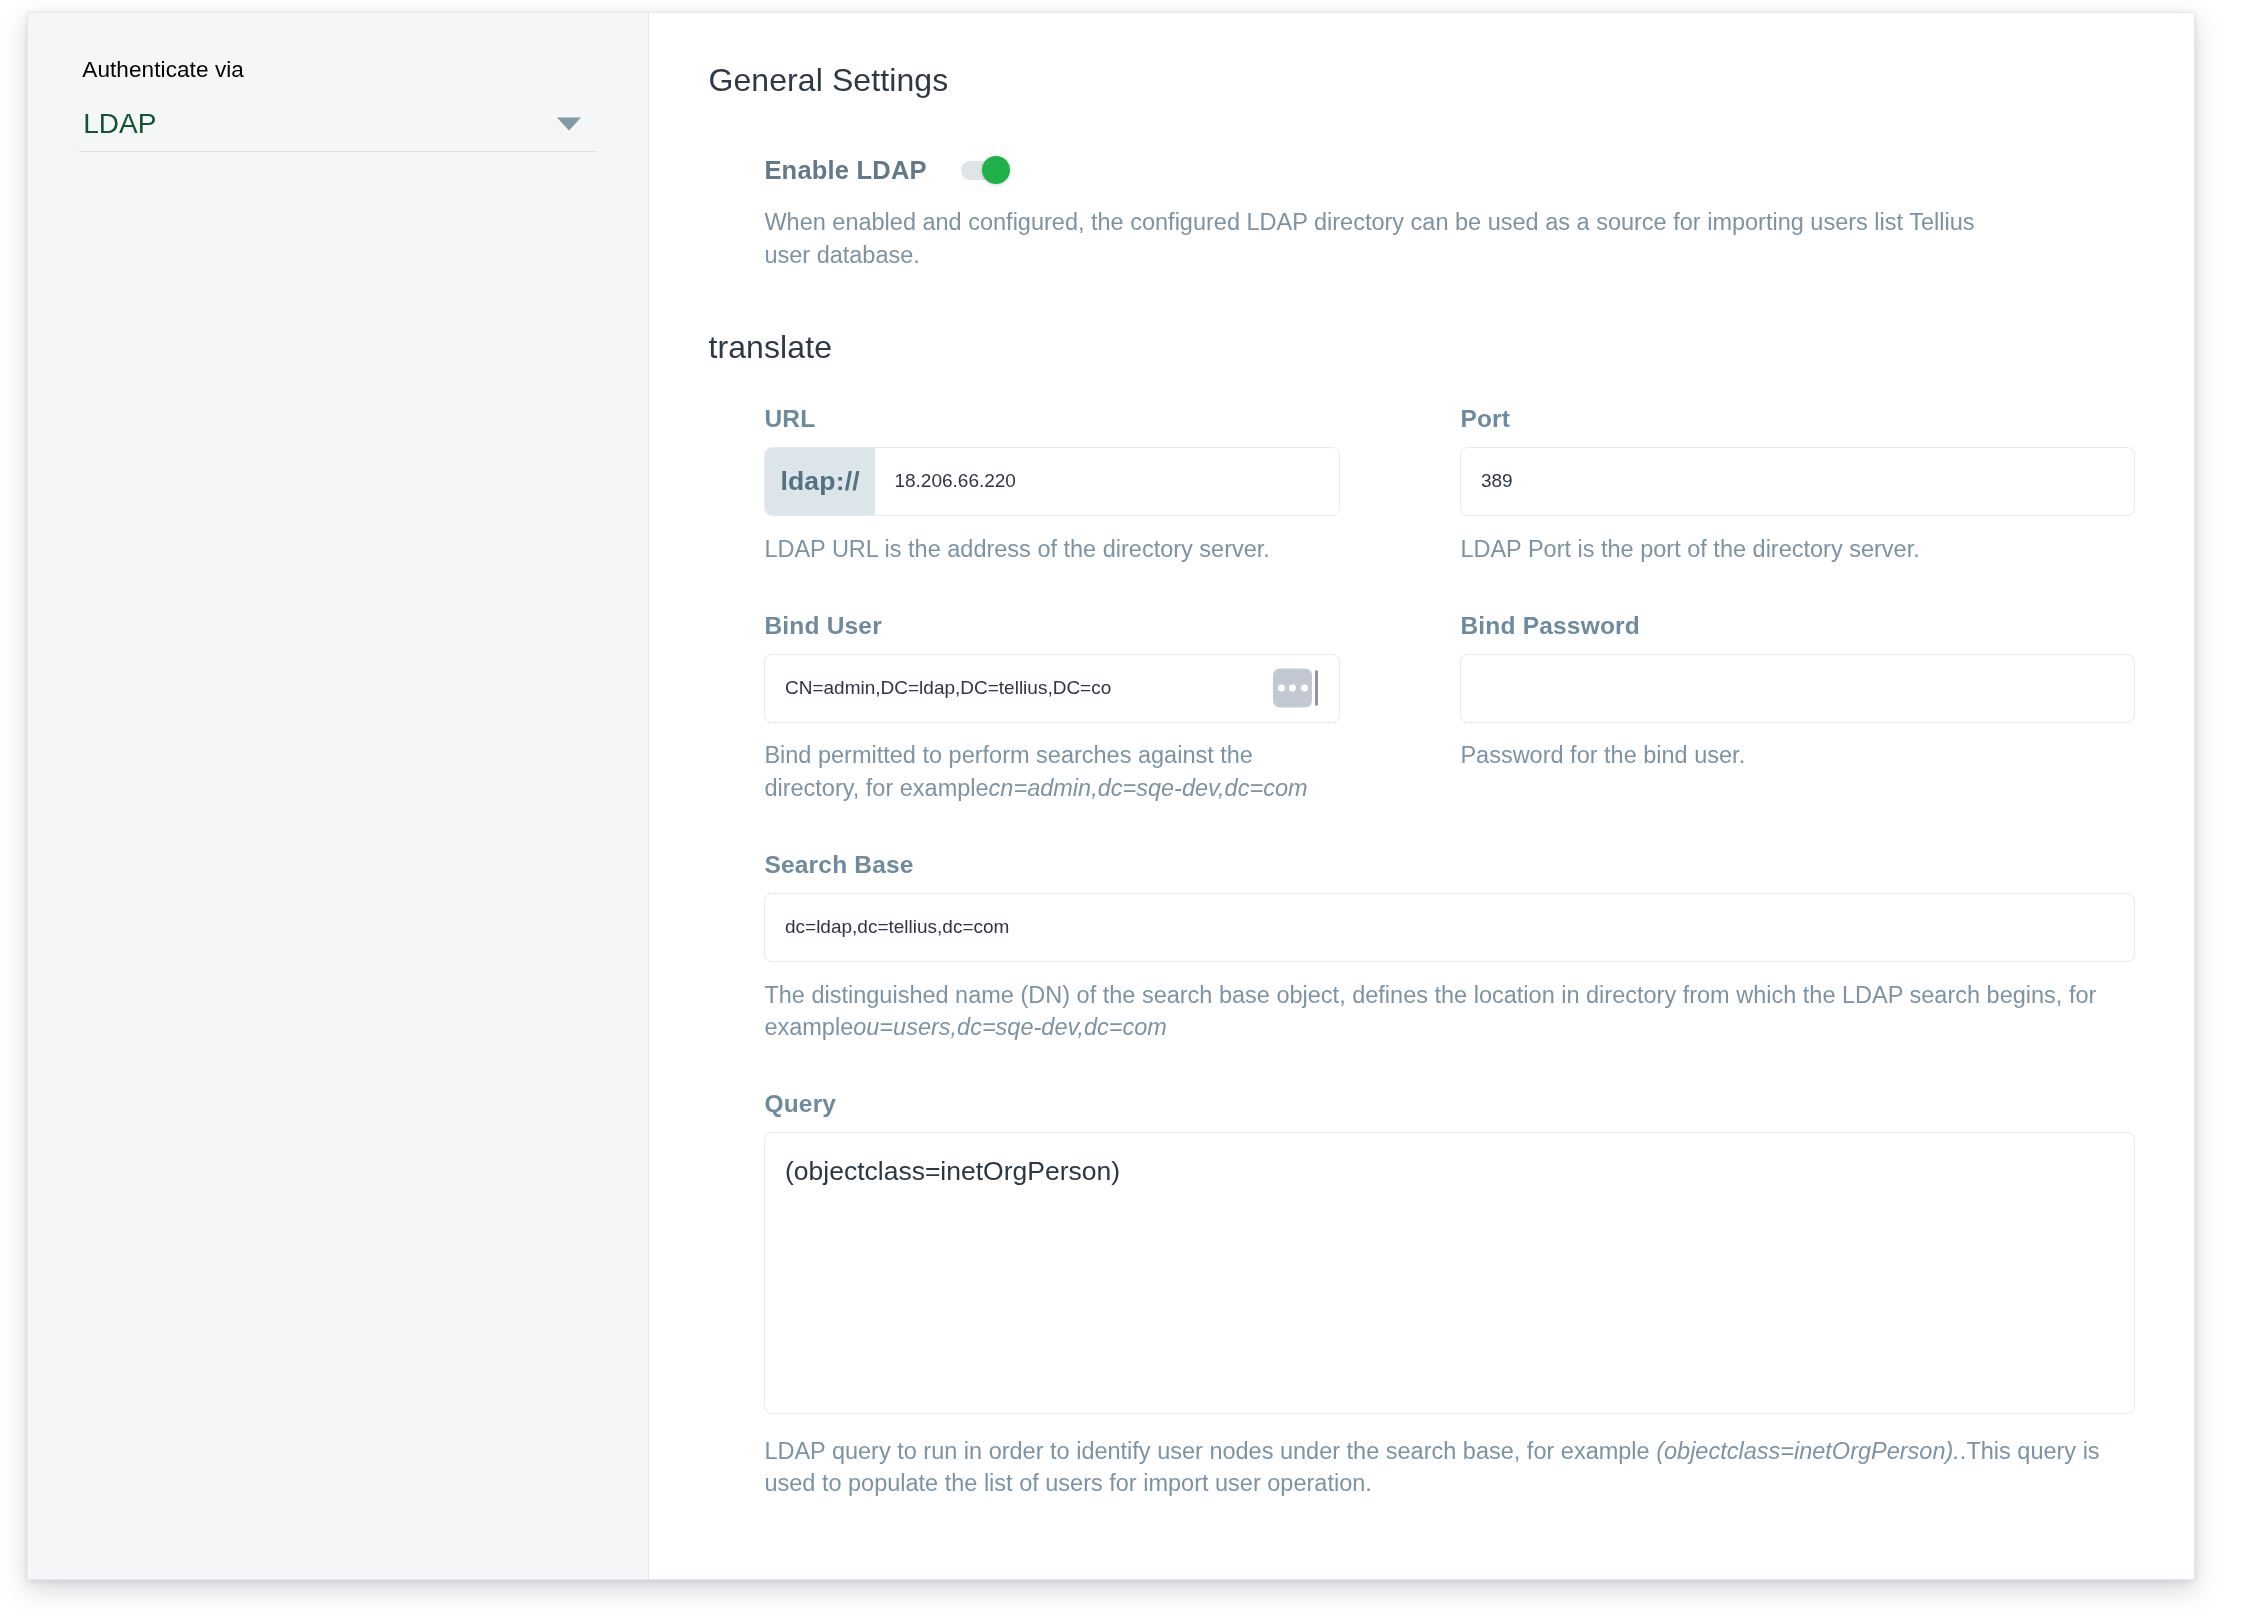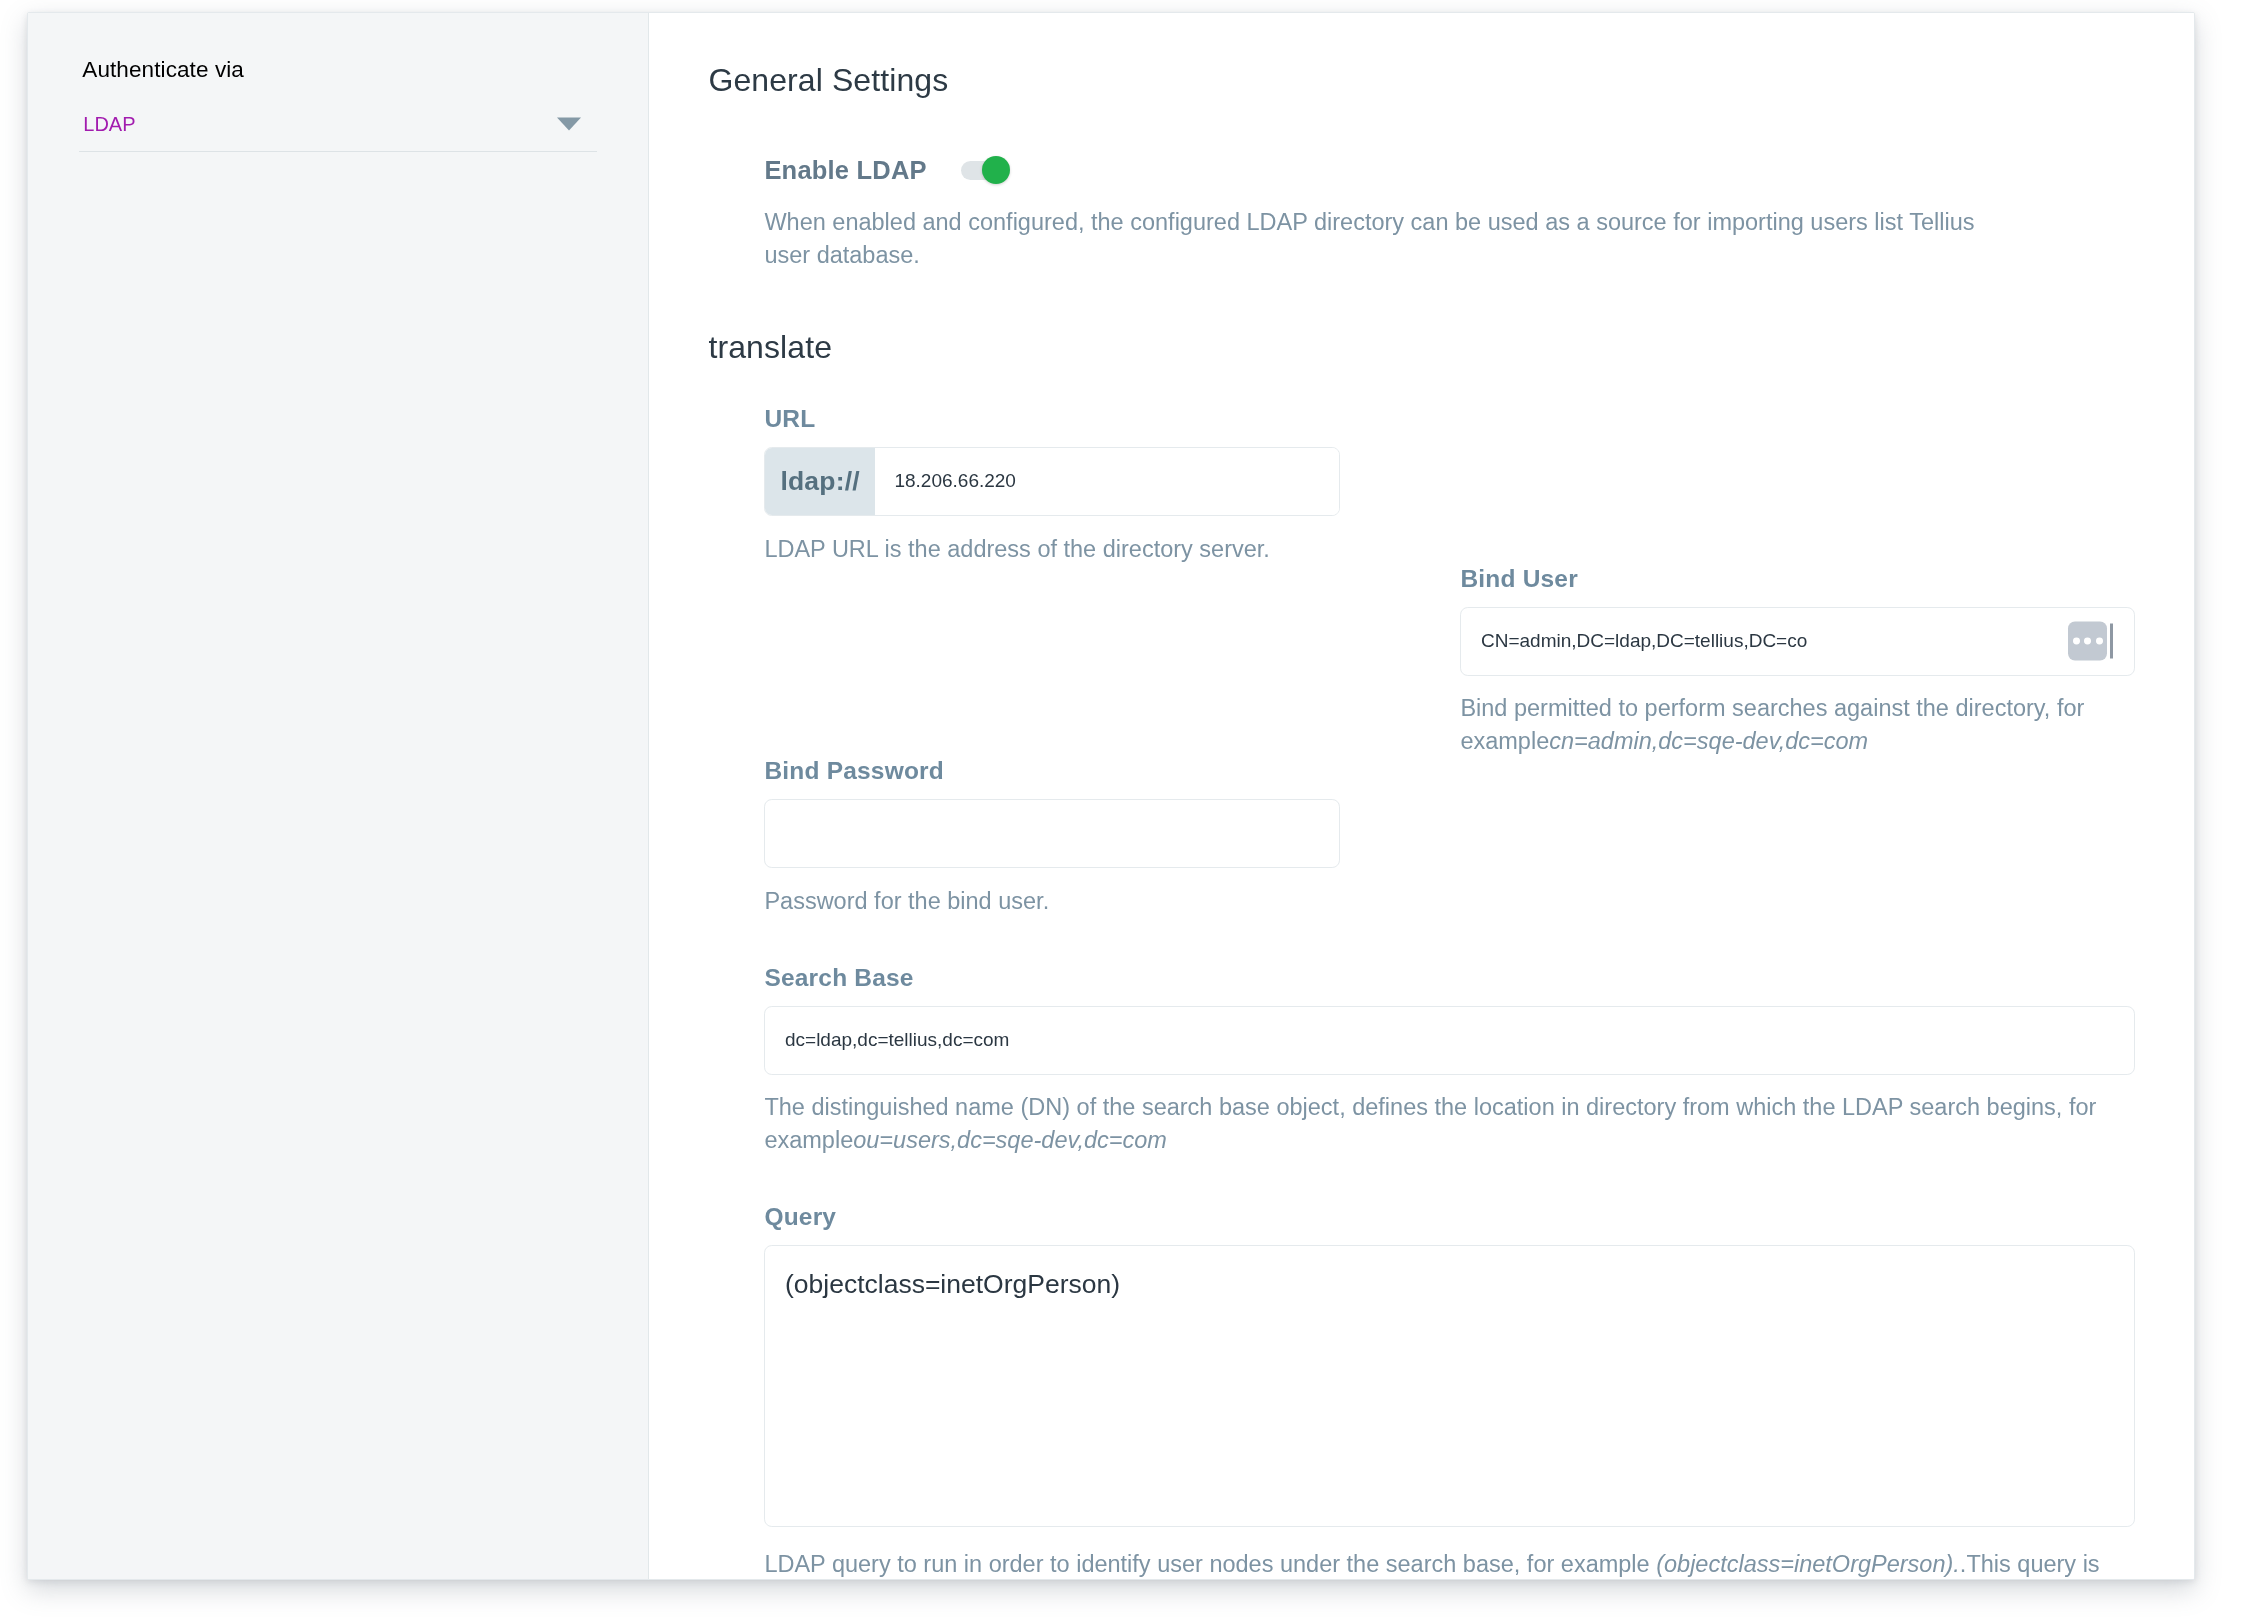--- a/index.html
+++ b/index.html
@@ -50,22 +50,22 @@
   .select-row {
     position: relative;
     margin-top: 13.7px;
     height: 55px;
     border-bottom: 1px solid #dde3e6;
     display: flex;
     align-items: center;
     cursor: pointer;
   }
   .select-value {
-    font-size: 20px;
-    color: #a21caf;
+    font-size: 28px;
+    color: #14532d;
     padding-left: 3.9px;
   }
   .caret {
     position: absolute;
     right: 16.7px;
     top: 50%;
     transform: translateY(-50%);
     width: 0; height: 0;
     border-left: 12.7px solid transparent;
     border-right: 12.7px solid transparent;
@@ -296,20 +296,25 @@
 
           <div class="field">
             <label class="field-label">URL</label>
             <div class="input-group">
               <span class="prefix">ldap://</span>
               <input class="input" type="text" value="18.206.66.220" style="">
             </div>
             <div class="help">LDAP URL is the address of the directory server.</div>
           </div>
 
+          <div class="field">
+            <label class="field-label">Port</label>
+            <input class="input" type="text" value="389" style="">
+            <div class="help">LDAP Port is the port of the directory server.</div>
+          </div>
 
           <div class="gap-lg"></div>
           <div class="gap-lg"></div>
 
           <div class="field">
             <label class="field-label">Bind User</label>
             <div class="input-wrap">
               <input class="input" type="text" value="CN=admin,DC=ldap,DC=tellius,DC=co" style="">
               <span class="overflow-badge">
                 <span></span>

